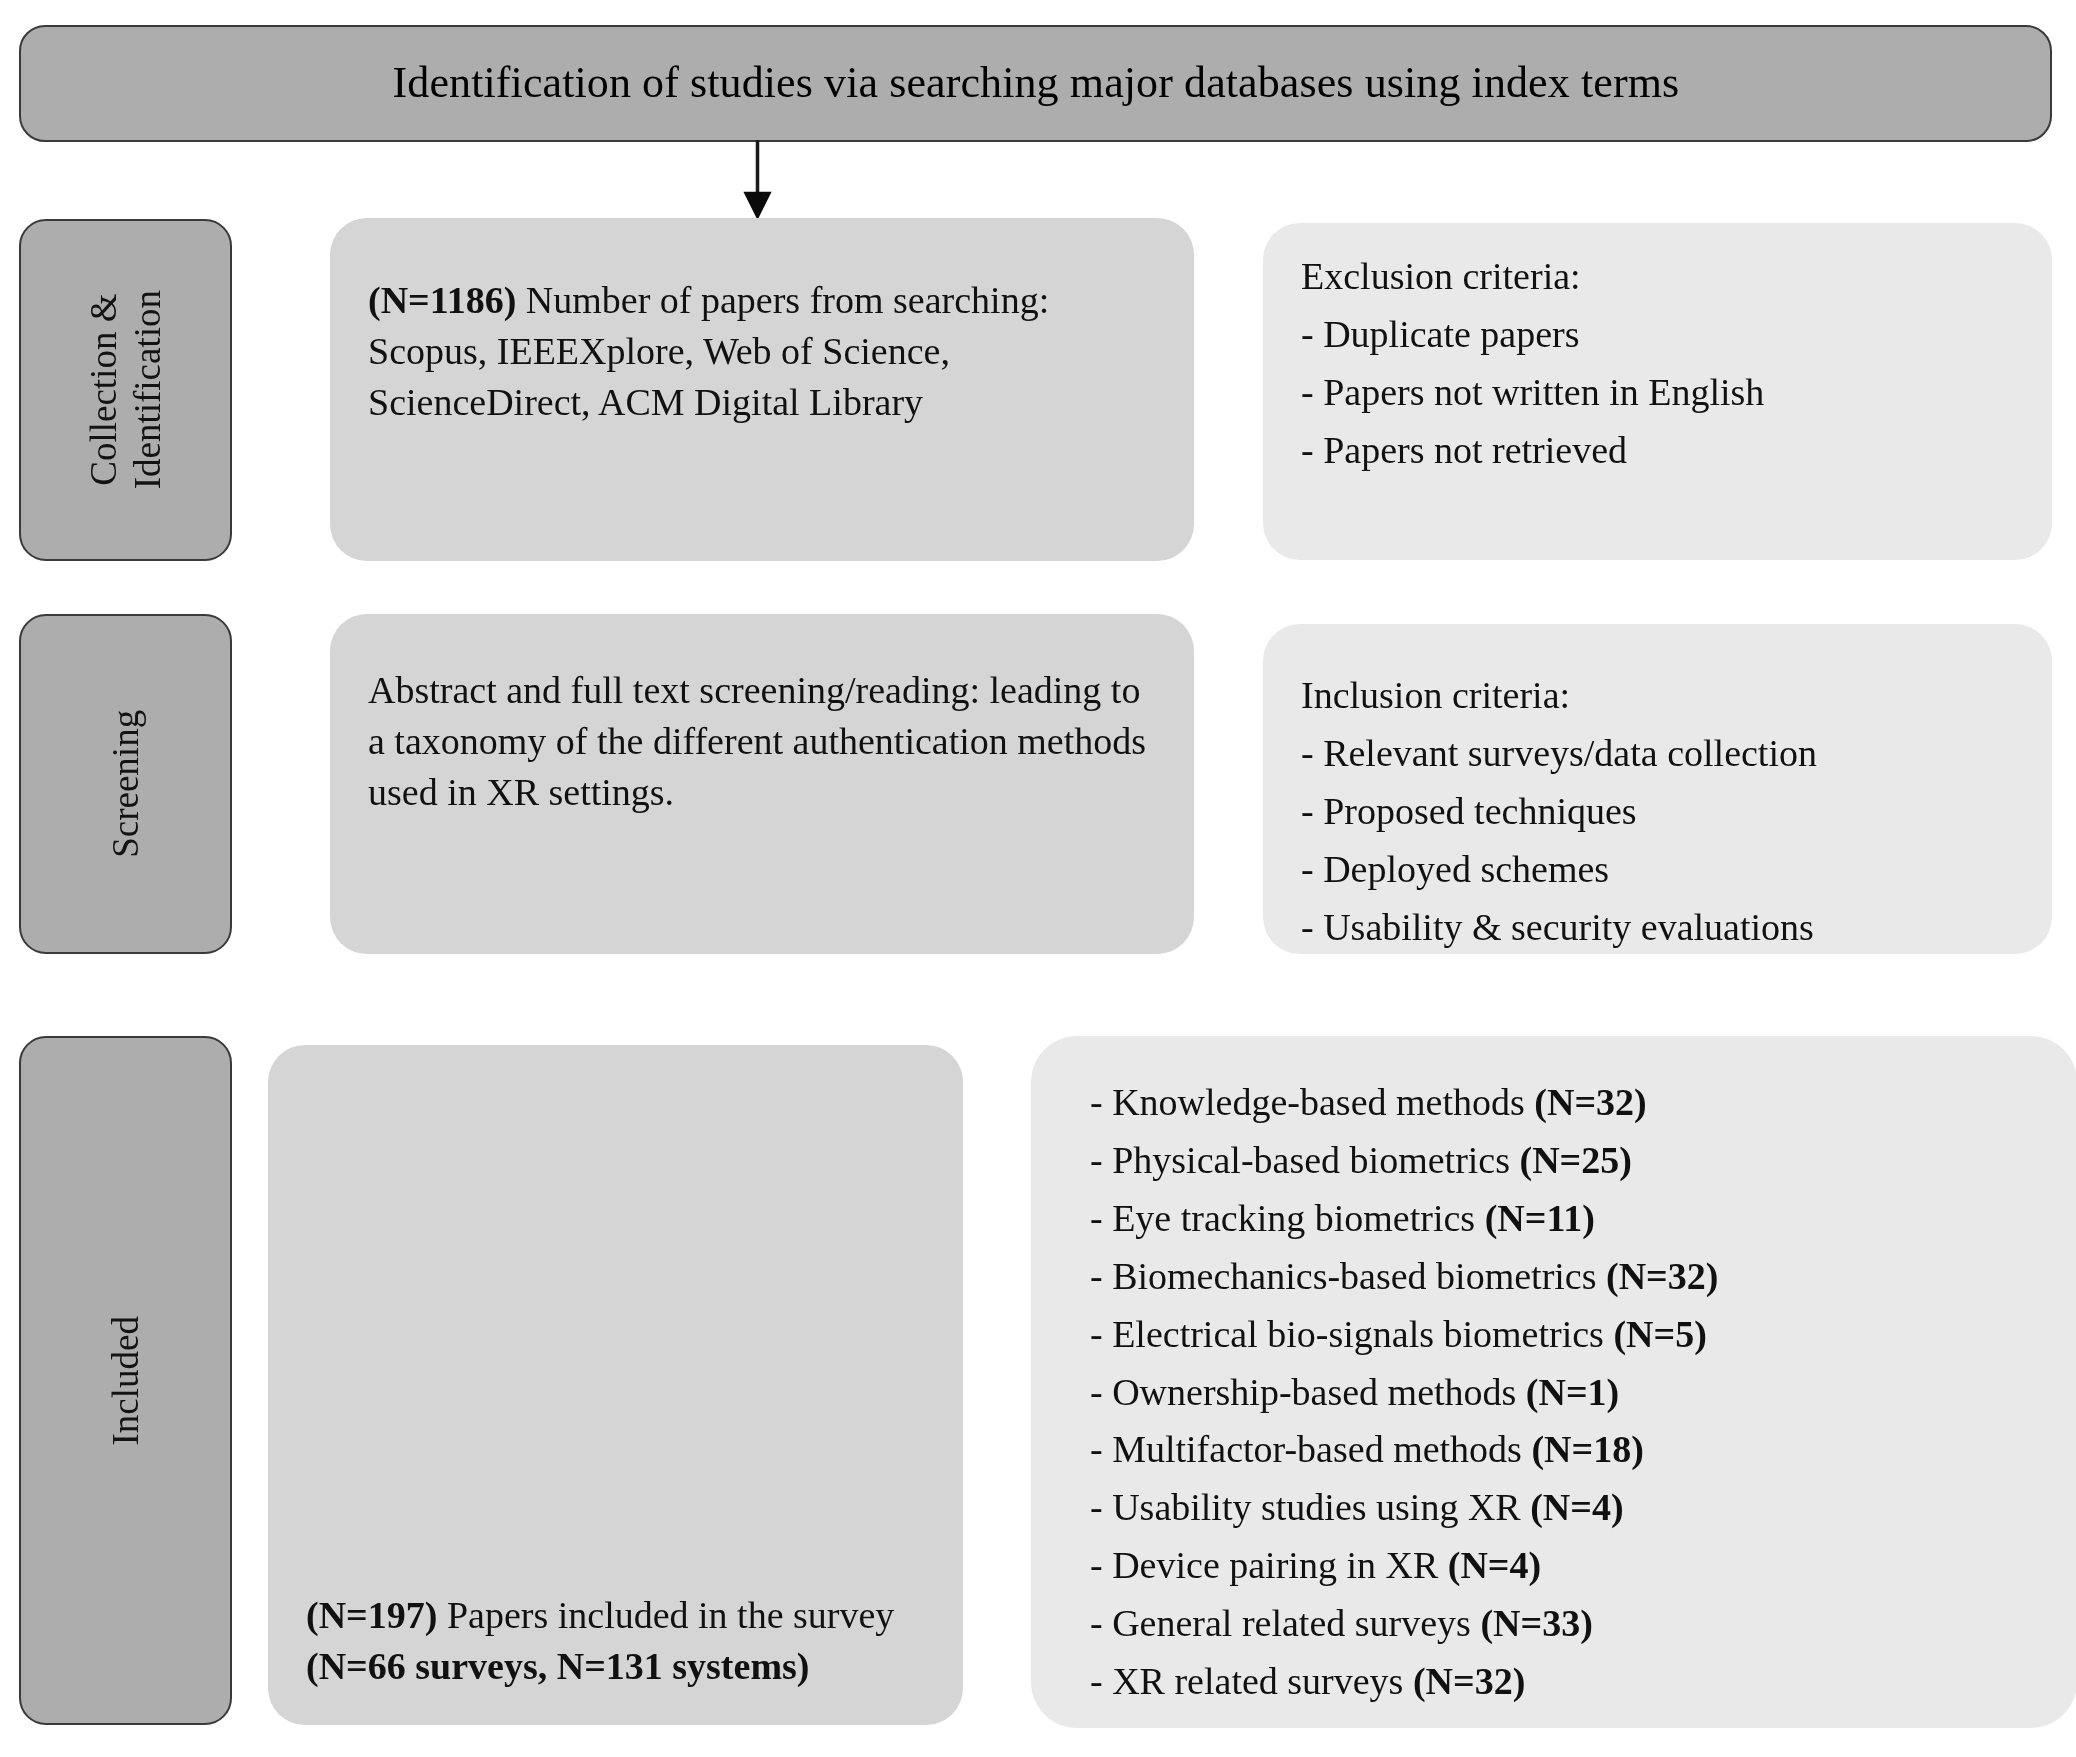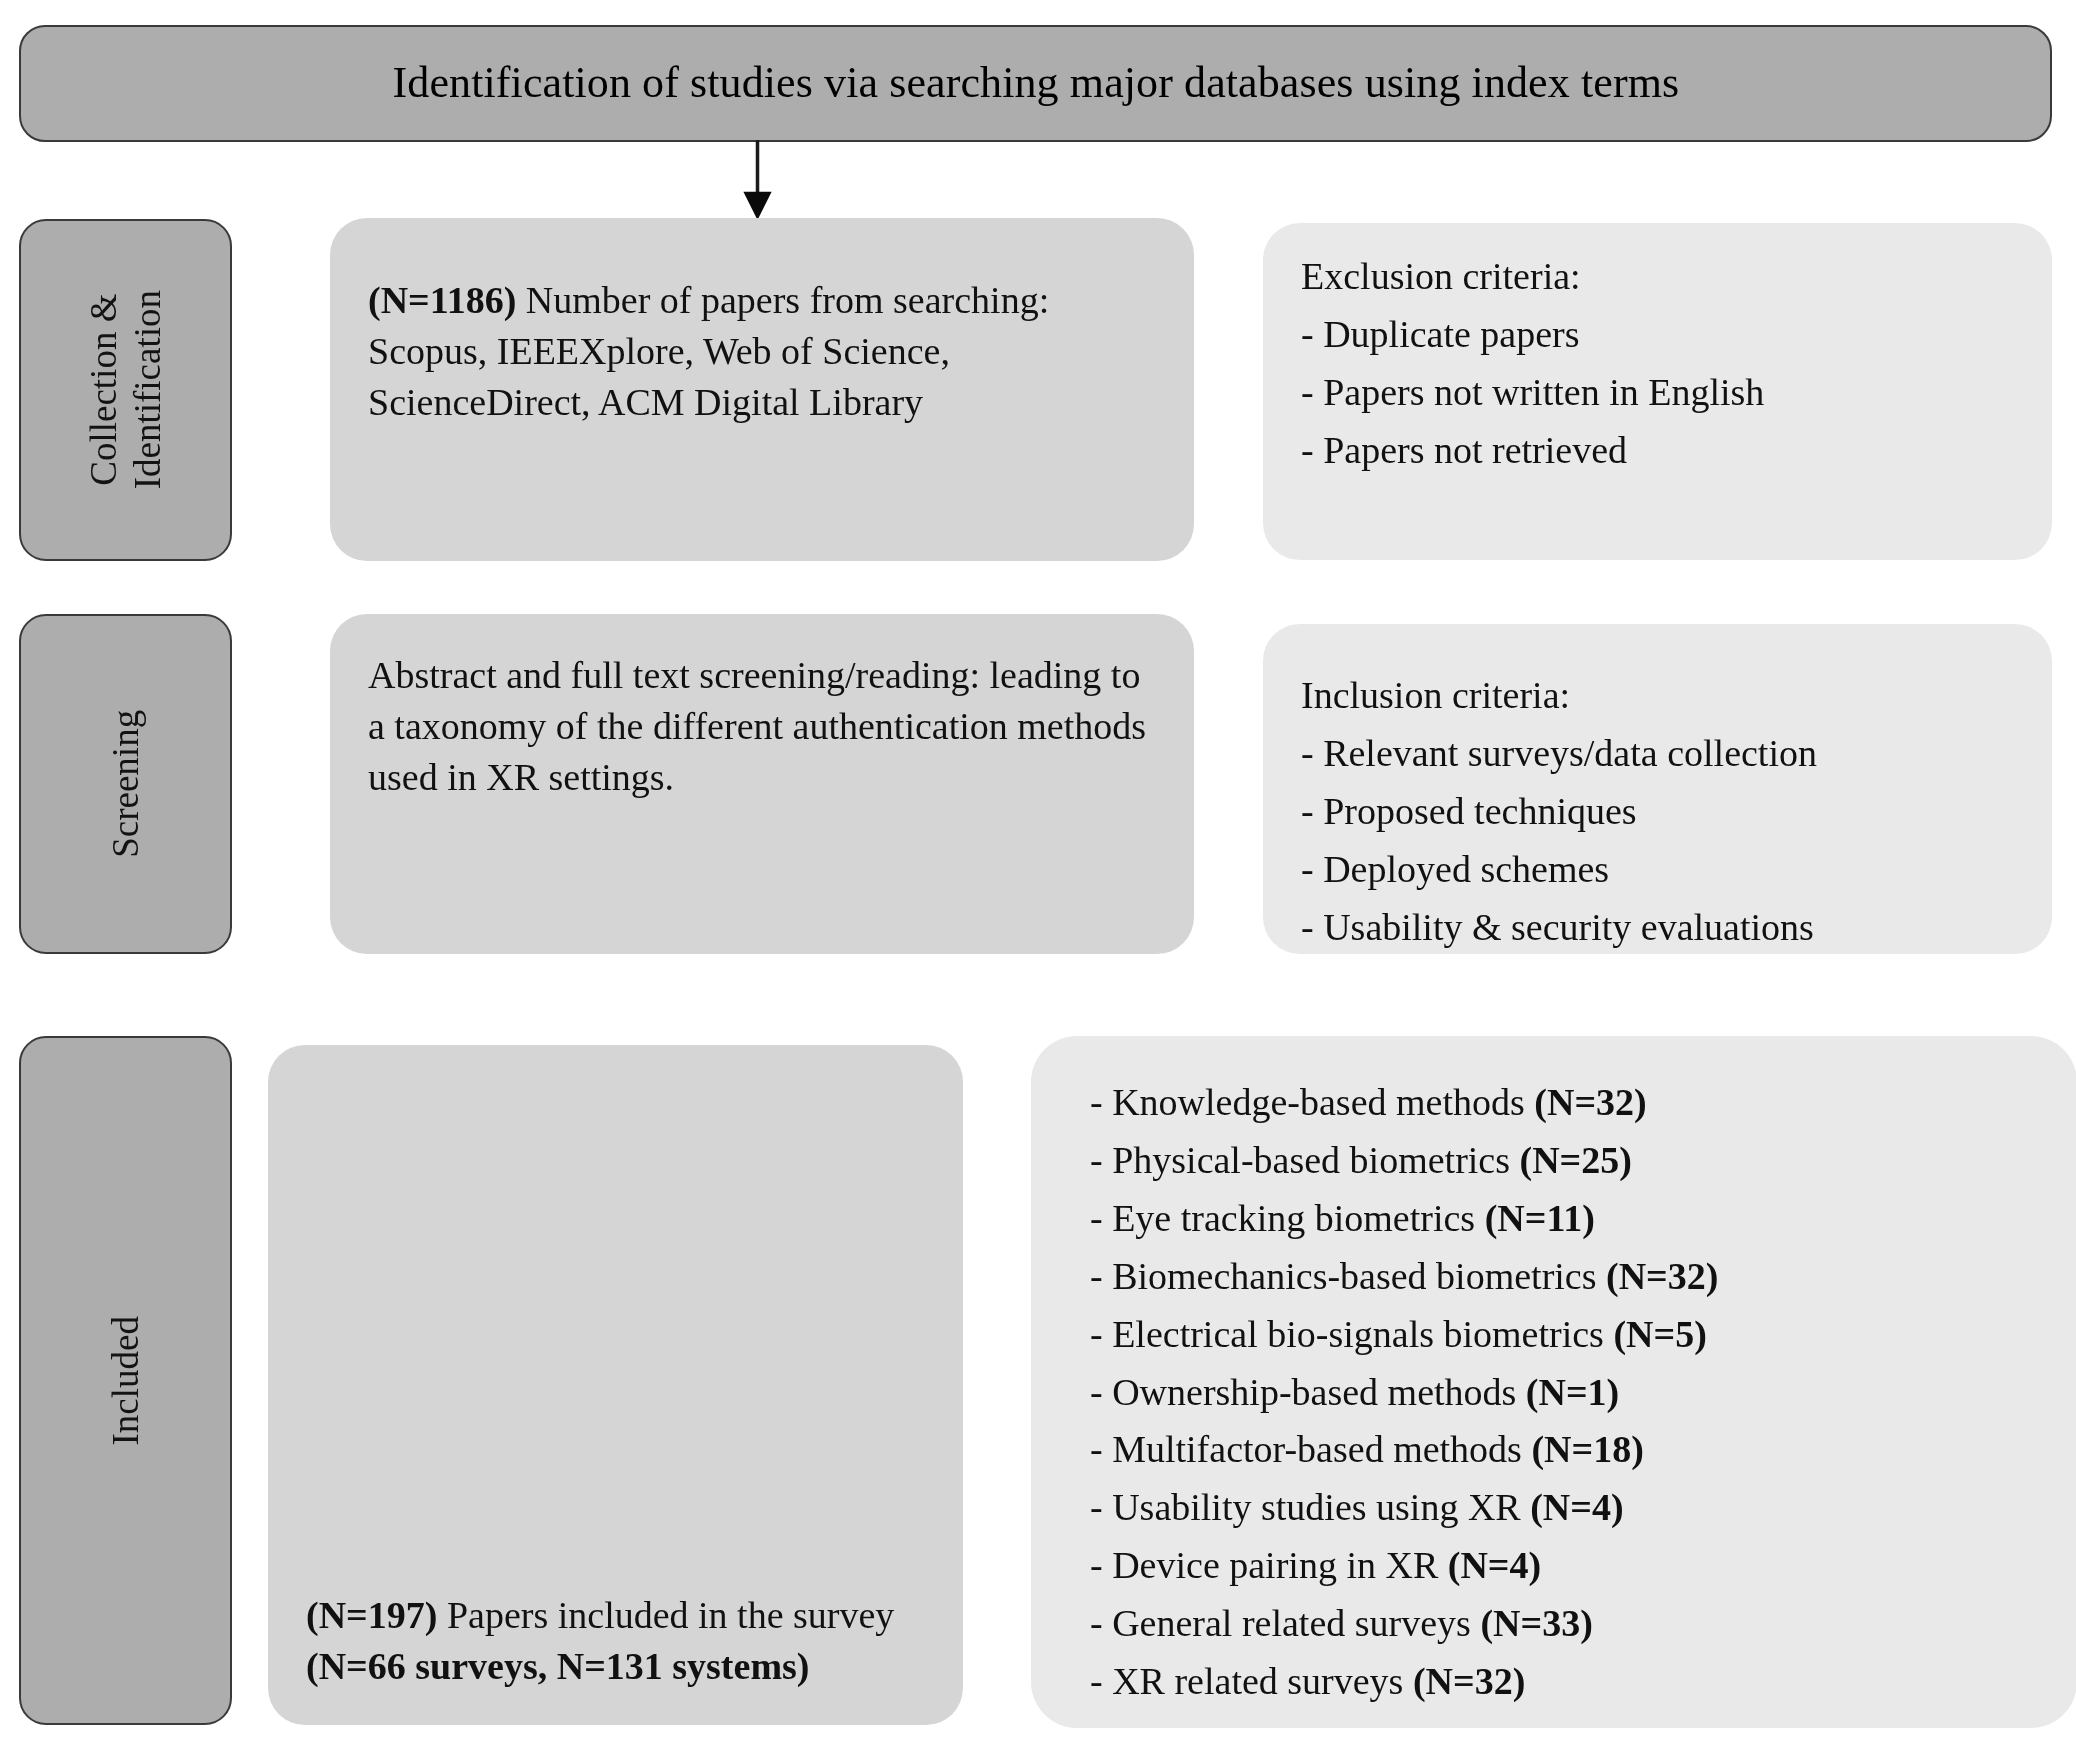--- a/index.html
+++ b/index.html
@@ -98,21 +98,21 @@
   
   .box.r2-mid   { left: 330px;  top: 614px; width: 864px; height: 340px; }
   .box.r2-right { left: 1263px; top: 624px; width: 789px; height: 330px; }
   
   .box.r3-mid   { left: 268px;  top: 1045px; width: 695px; height: 680px;
                   display: flex; align-items: flex-end; }
   .box.r3-right { left: 1031px; top: 1036px; width: 1046px; height: 692px;
                   border-radius: 46px; padding: 41px 18px 41px 59px; }
 
   .r1-mid  { padding-top: 57px; }
-  .r2-mid  { padding-top: 36px; }
+  .r2-mid  { padding-top: 51px; }
   .r2-right{ padding-top: 46px; }
   .r1-right{ padding-top: 28px; }
 </style>
 </head>
 <body>
 
 <div class="header-bar">
   <span class="header-title">Identification of studies via searching major databases using index terms</span>
 </div>
 

